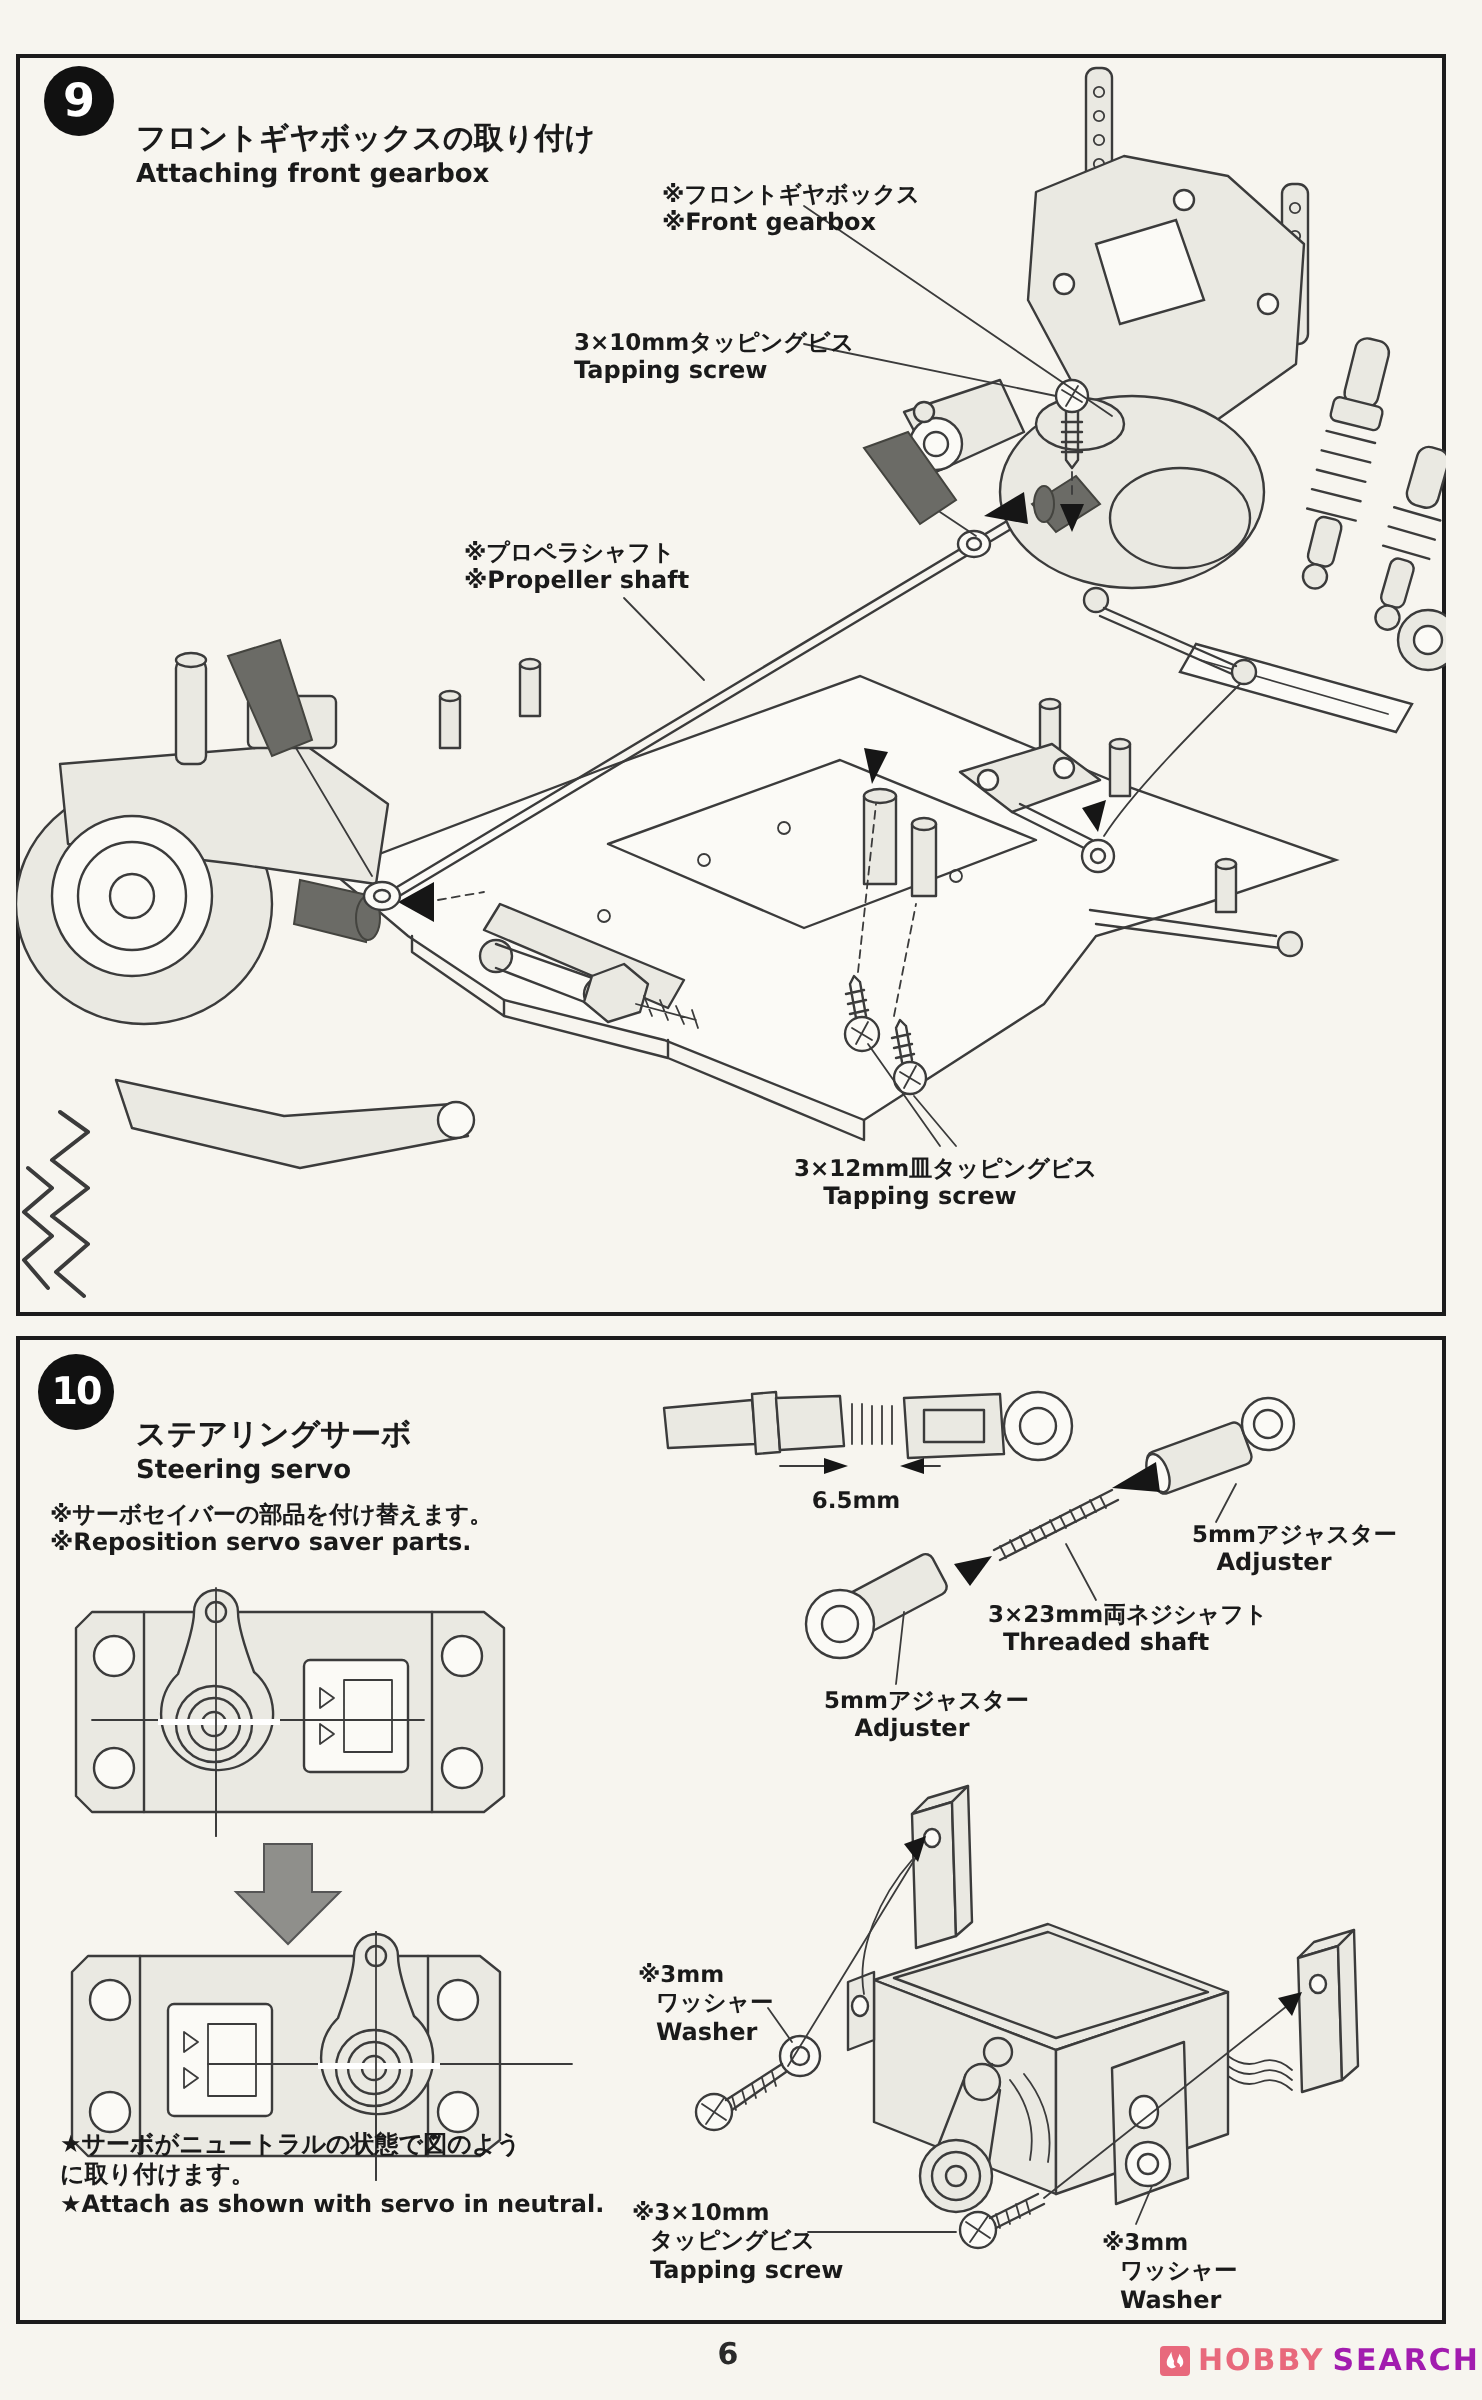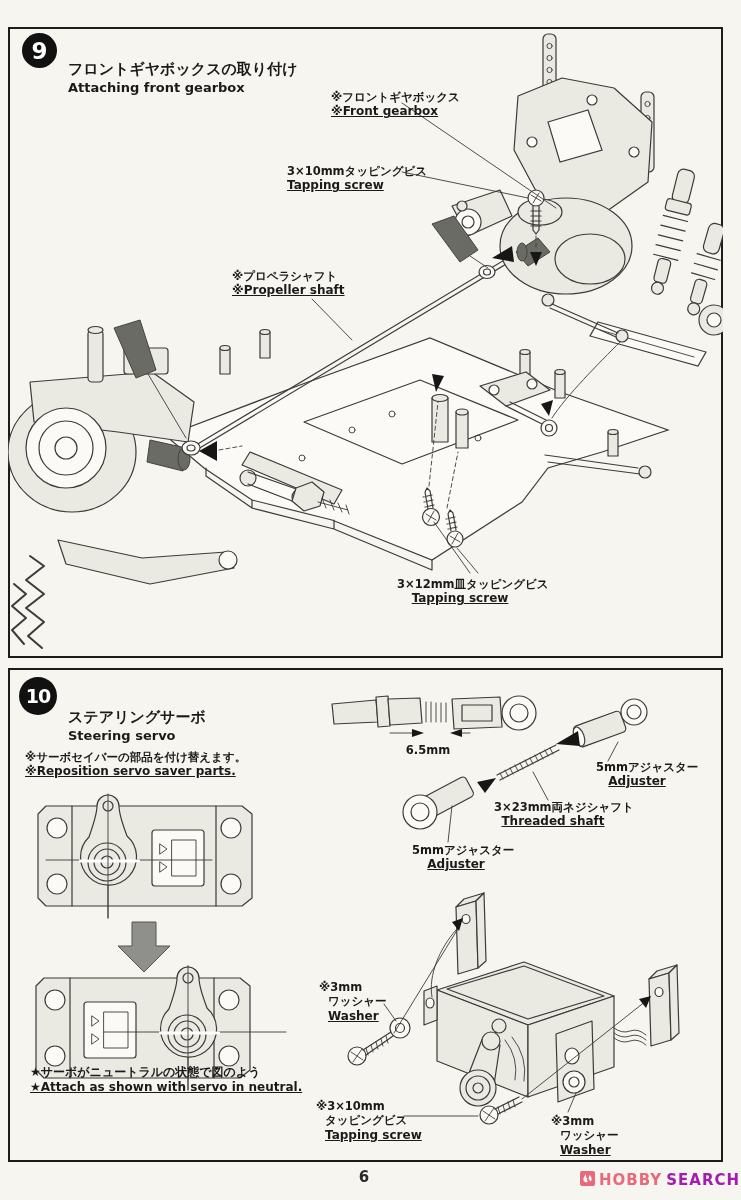--- a/index.html
+++ b/index.html
@@ -9,35 +9,35 @@
   #box9{left:8px;top:27px;width:715px;height:631px;}
   #box10{left:8px;top:668px;width:715px;height:494px;}
   .badge{position:absolute;background:#111;color:#fff;border-radius:50%;
          display:flex;align-items:center;justify-content:center;font-weight:700;}
   #badge9{left:22px;top:33px;width:35px;height:35px;font-size:23px;}
   #badge10{left:19px;top:677px;width:38px;height:38px;font-size:19px;letter-spacing:-1px;}
   .titles{position:absolute;margin-top:29px;}
   .title-jp{font-size:15px;font-weight:700;line-height:19px;}
   .title-en{font-size:13px;font-weight:700;line-height:17px;}
   .lbl{position:absolute;font-size:11.5px;font-weight:600;line-height:1.26;white-space:nowrap;}
-  .lbl .en{font-weight:700;font-size:12px;text-decoration:underline;}
+  .lbl .en{font-weight:700;font-size:12px;}
   .center{text-align:center;}
   .right{text-align:left;}
   .ind{padding-left:9px;}
   .diagram{position:absolute;}
   svg .ln{fill:none;stroke:#3b3b3b;stroke-width:1.2;stroke-linejoin:round;stroke-linecap:round;}
   svg .thin{stroke-width:0.9;}
   svg .fl{fill:#eae9e2;stroke:#3b3b3b;stroke-width:1.2;stroke-linejoin:round;}
   svg .fw{fill:#fbfaf6;stroke:#3b3b3b;stroke-width:1.2;}
   svg .dk{fill:#6b6b66;stroke:#44443f;stroke-width:1;}
   svg .blk{fill:#161616;stroke:none;}
   svg .dash{stroke-dasharray:4 3;}
   .footer-num{position:absolute;left:350px;top:1168px;width:28px;text-align:center;
               font-size:15px;font-weight:700;color:#2a2a2a;}
-  .logo{position:absolute;left:580px;top:1171px;display:flex;gap:4px;
+  .logo{position:absolute;left:580px;top:1171px;display:flex;align-items:center;gap:4px;
         font-size:15px;font-weight:700;letter-spacing:1px;}
   .logo-icon{width:15px;height:15px;border-radius:2px;display:flex;align-items:center;justify-content:center;}
   .logo-hobby{font-family:"DejaVu Sans",sans-serif;}
 </style>
 </head>
 <body>
 
 <div class="page">
 
   <div class="box" id="box9"></div>
@@ -398,20 +398,21 @@
     <div class="ind">タッピングビス</div>
     <div class="en ind">Tapping screw</div>
   </div>
   <div class="lbl" style="left:551px;top:1114px;">
     <div>※3mm</div>
     <div class="ind">ワッシャー</div>
     <div class="en ind">Washer</div>
   </div>
   <div class="lbl" style="left:30px;top:1065px;font-size:12px;">
     <div>★サーボがニュートラルの状態で図のよう</div>
+    <div>に取り付けます。</div>
     <div class="en">★Attach as shown with servo in neutral.</div>
   </div>
 
   <div class="footer-num">6</div>
   <div class="logo">
     <span class="logo-icon" id="logo-icon" style="background: rgb(232, 105, 124);">
       <svg width="11" height="11" viewBox="0 0 12 12">
           <path fill="#ffffff" d="M4,1 C3,3.5 1.5,4.5 1.5,7 a3,3 0 0 0 5,2.2 C5.5,8.5 5,7.5 5.5,6 4.8,5 4.2,3 4,1 Z M8.5,2 C8,4 7,5 7.2,6.8 8.6,7.4 9,8.4 8.6,9.4 A3,3 0 0 0 10.5,6.5 C10.5,4.5 9.2,3.6 8.5,2 Z"></path>
         </svg>
     </span>

